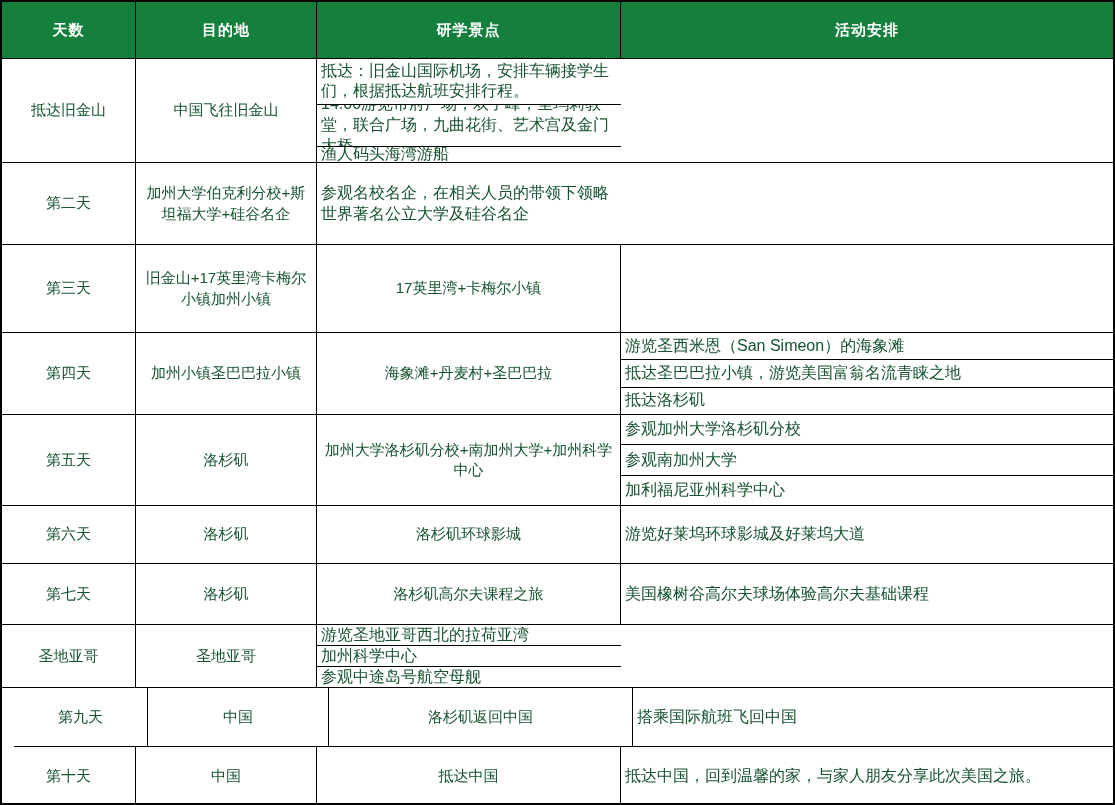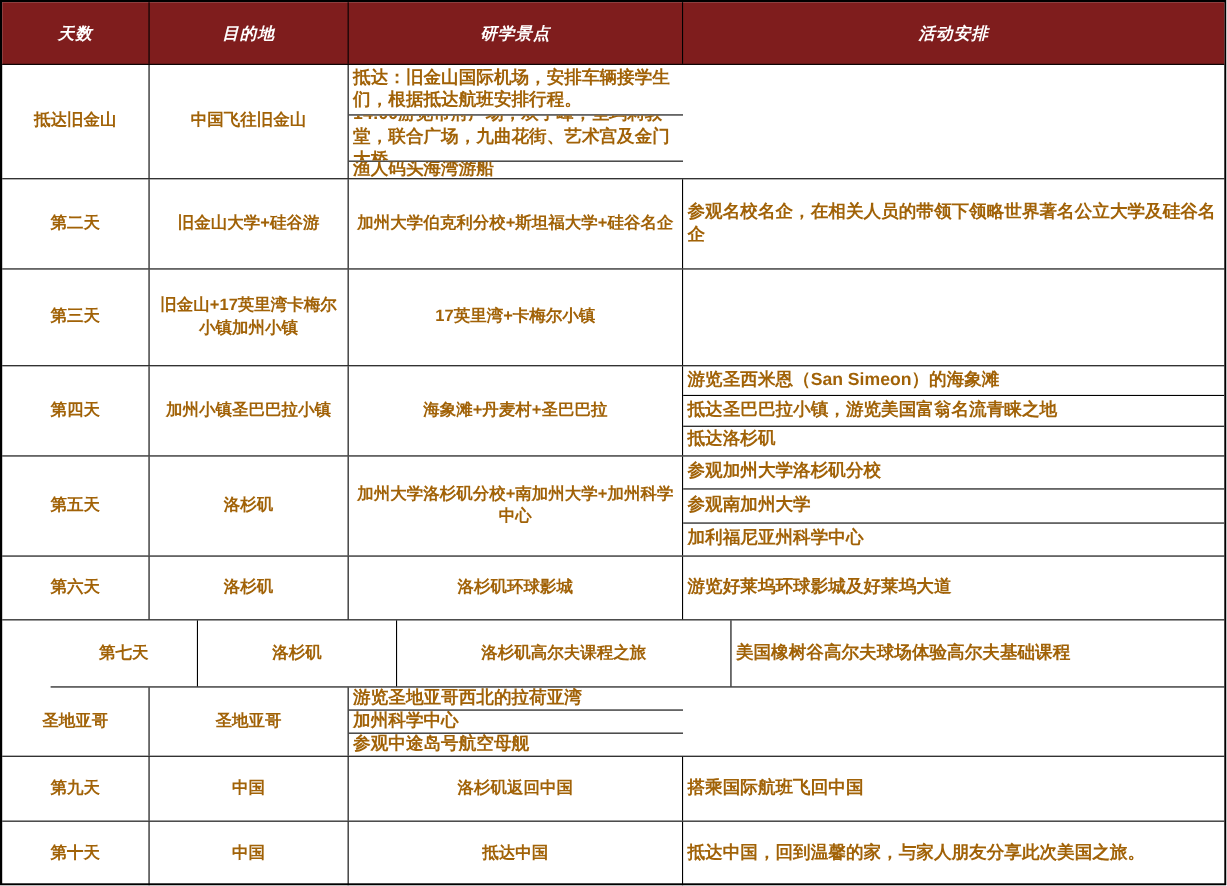--- a/index.html
+++ b/index.html
@@ -20,49 +20,47 @@
     display: grid;
     grid-template-columns: 134px 181px 304px 1fr;
     border-bottom: 1px solid #000000;
     flex: 0 0 auto;
   }
   .grid-row:last-child { border-bottom: none; }
 
   
   .header-row {
     height: 56px;
-    background: #7f1d1d;
-    font-style: italic;
+    background: #15803d;
   }
   .header-cell {
     color: #ffffff;
     font-weight: bold;
     font-size: 15px;
     display: flex;
     align-items: center;
     justify-content: center;
     border-right: 1px solid #000000;
     letter-spacing: 1px;
   }
   .header-cell:last-child { border-right: none; }
 
   
   .cell {
     border-right: 1px solid #000000;
     font-size: 15px;
-    color: #a16207;
+    color: #14532d;
     display: flex;
     align-items: center;
     justify-content: center;
     text-align: center;
     padding: 2px 4px;
     box-sizing: border-box;
     line-height: 1.35;
     overflow: hidden;
-    font-weight: bold;
   }
   .cell.activities {
     border-right: none;
     flex-direction: column;
     align-items: stretch;
     justify-content: stretch;
     padding: 0;
     text-align: left;
   }
   .activity-item {
@@ -78,23 +76,23 @@
   .activity-item:last-child { border-bottom: none; }
   .cell.activities.single .activity-item { align-items: center; }
 
   
   .body-row:nth-of-type(2)  { height: 103px; }
   .body-row:nth-of-type(3)  { height: 81px; }
   .body-row:nth-of-type(4)  { height: 87px; }
   .body-row:nth-of-type(5)  { height: 81px; }
   .body-row:nth-of-type(6)  { height: 90px; }
   .body-row:nth-of-type(7)  { height: 57px; }
-  .body-row:nth-of-type(8)  { height: 60px; margin-left: 44px; }
+  .body-row:nth-of-type(8)  { height: 60px; }
   .body-row:nth-of-type(9)  { height: 62px; }
-  .body-row:nth-of-type(10) { height: 58px; }
+  .body-row:nth-of-type(10) { height: 58px; margin-left: 12px; }
   .body-row:nth-of-type(11) { height: 58px; border-bottom: none; }
 
   
   .body-row:nth-of-type(2) .activity-item:nth-child(1) { flex: 3.2 1 0; }
   .body-row:nth-of-type(2) .activity-item:nth-child(2) { flex: 2.9 1 0; }
   .body-row:nth-of-type(2) .activity-item:nth-child(3) { flex: 1 1 0; }
 </style>
 </head>
 <body>
 
@@ -111,21 +109,20 @@
     <div class="cell spots">中国飞往旧金山</div>
     <div class="cell activities">
         <div class="activity-item">抵达：旧金山国际机场，安排车辆接学生们，根据抵达航班安排行程。</div>
         <div class="activity-item">14:00游览市府广场，双子峰，圣玛莉教堂，联合广场，九曲花街、艺术宫及金门大桥</div>
         <div class="activity-item">渔人码头海湾游船</div>
       </div>
   </div>
 
   <div class="grid-row body-row">
     <div class="cell day">第二天</div>
-    <div class="cell destination">旧金山大学+硅谷游</div>
     <div class="cell spots">加州大学伯克利分校+斯坦福大学+硅谷名企</div>
     <div class="cell activities single">
         <div class="activity-item">参观名校名企，在相关人员的带领下领略世界著名公立大学及硅谷名企</div>
       </div>
   </div>
 
   <div class="grid-row body-row">
     <div class="cell day">第三天</div>
     <div class="cell destination">旧金山+17英里湾卡梅尔小镇加州小镇</div>
     <div class="cell spots">17英里湾+卡梅尔小镇</div>

